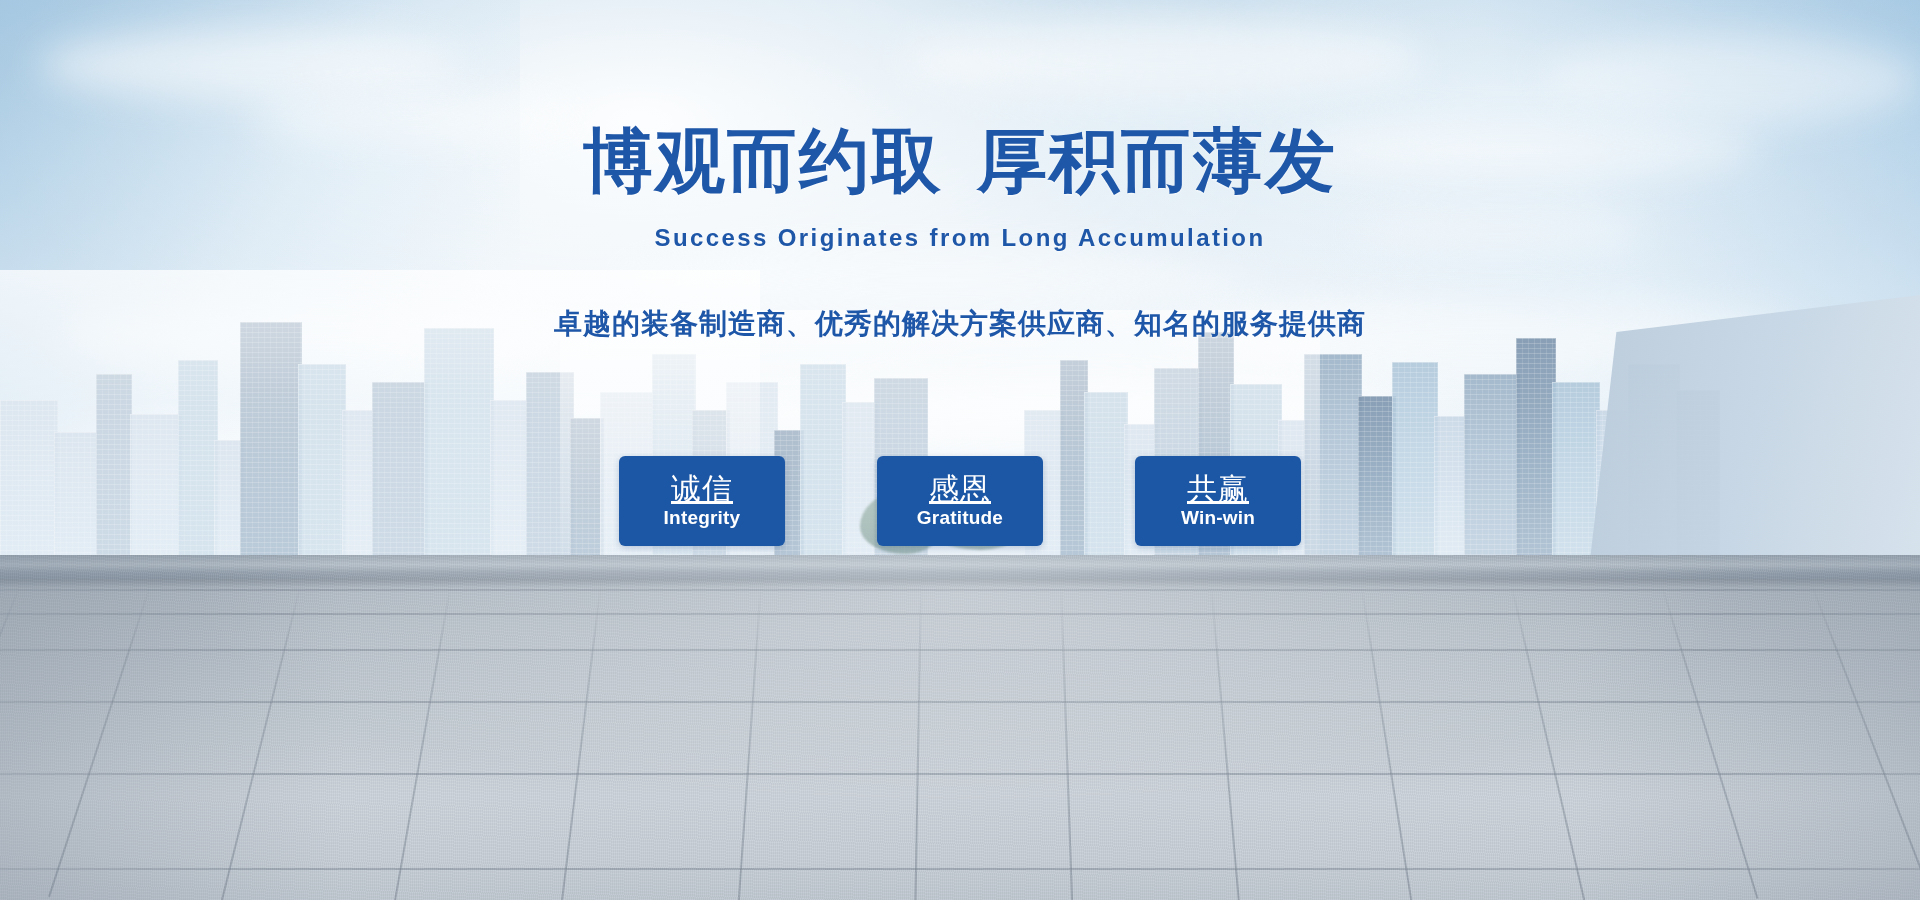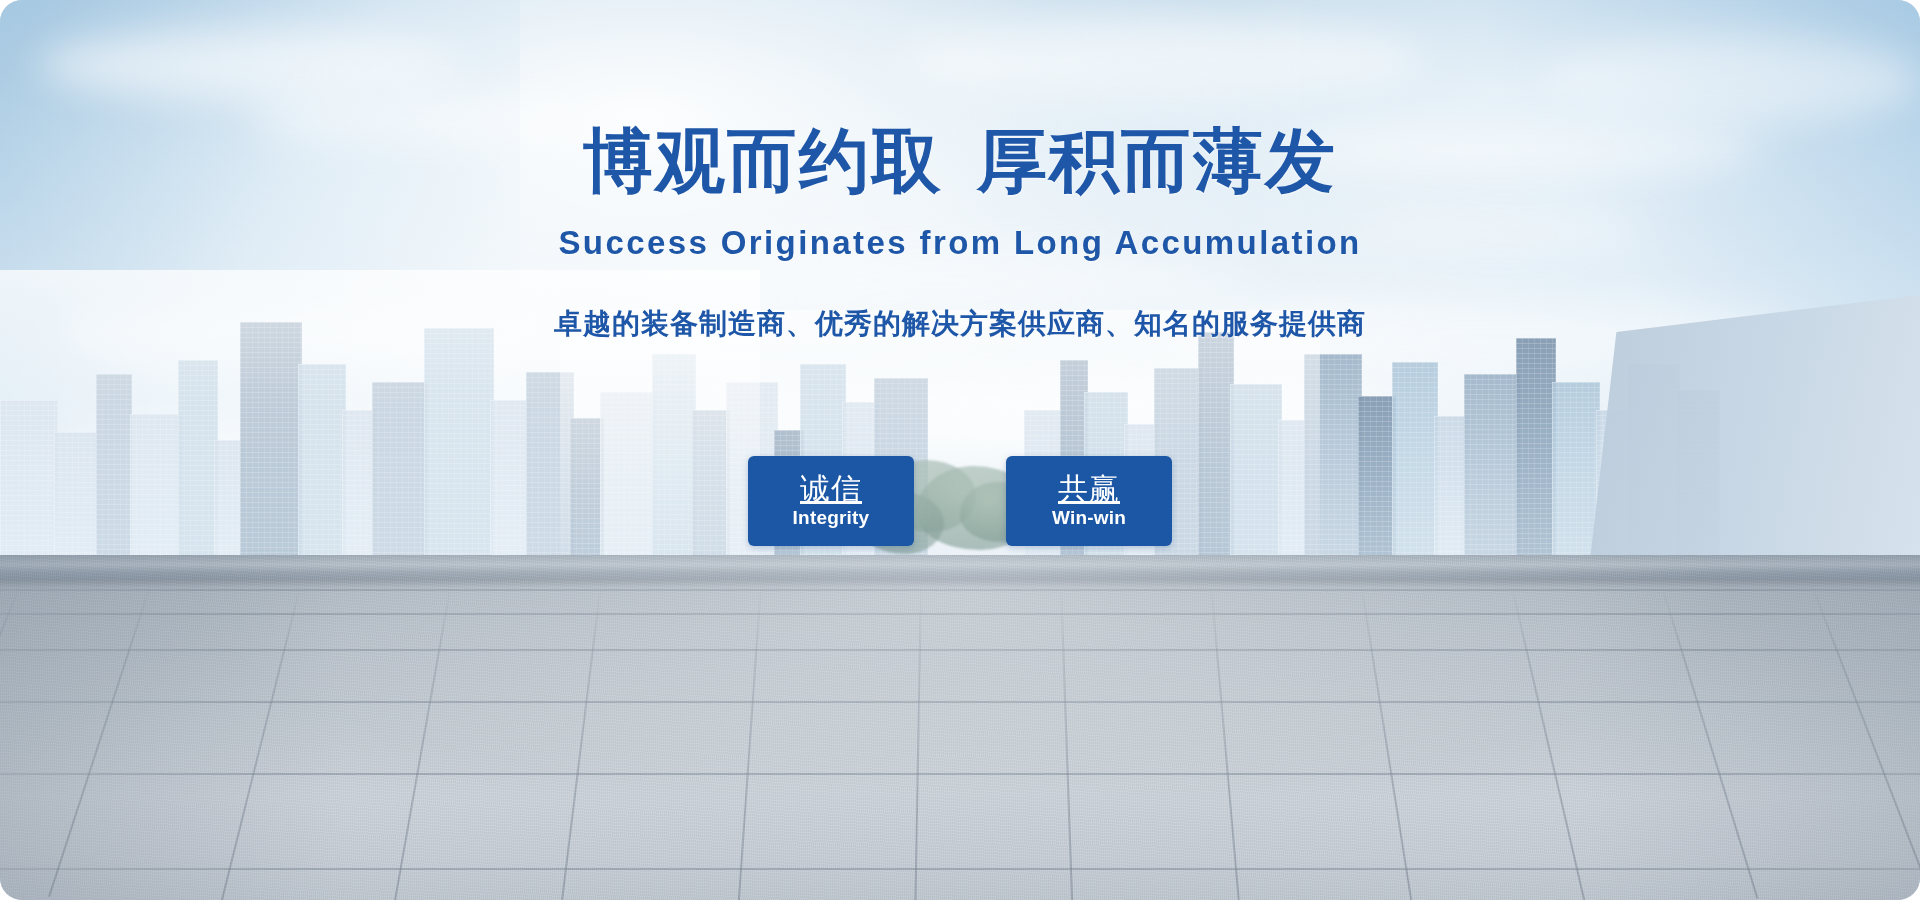--- a/index.html
+++ b/index.html
@@ -7,21 +7,20 @@
     padding: 0;
     background: #ffffff;
   }
   .stage {
     position: relative;
     width: 1920px;
     height: 900px;
     overflow: hidden;
     font-family: "Liberation Sans", "DejaVu Sans", sans-serif;
     background: #cfe0ee;
-    border-radius: 22px;
   }
 
   
   .sky {
     position: absolute;
     left: 0; top: 0; width: 1920px; height: 700px;
     background:
       radial-gradient(ellipse 900px 420px at 640px 120px, rgba(255,255,255,0.95) 0%, rgba(255,255,255,0.55) 38%, rgba(255,255,255,0) 72%),
       radial-gradient(ellipse 700px 300px at 1500px 90px, rgba(255,255,255,0.65) 0%, rgba(255,255,255,0) 70%),
       linear-gradient(178deg,
@@ -169,21 +168,21 @@
     letter-spacing: 2px;
     line-height: 1;
     text-shadow: 0 1px 2px rgba(255,255,255,0.75);
   }
   .headline .gap { display:inline-block; width: 34px; }
   .headline-en {
     position: absolute;
     left: 0; right: 0; top: 226px;
     text-align: center;
     color: #1e56a8;
-    font-size: 33px;
+    font-size: 24px;
     font-weight: 700;
     letter-spacing: 2.4px;
     line-height: 1;
     text-shadow: 0 1px 2px rgba(255,255,255,0.6);
   }
   .subline {
     position: absolute;
     left: 0; right: 0; top: 310px;
     text-align: center;
     color: #1e56a8;
@@ -356,19 +355,23 @@
 
     <div class="subline">卓越的装备制造商、优秀的解决方案供应商、知名的服务提供商</div>
 
 
     <div class="cards">
       <div class="card">
         <div class="card-cn">诚信</div>
         <div class="card-en">Integrity</div>
       </div>
       <div class="card">
+        <div class="card-cn">感恩</div>
+        <div class="card-en">Gratitude</div>
+      </div>
+      <div class="card">
         <div class="card-cn">共赢</div>
         <div class="card-en">Win-win</div>
       </div>
     </div>
 
   </div>
 </div>
 
 </body></html>

